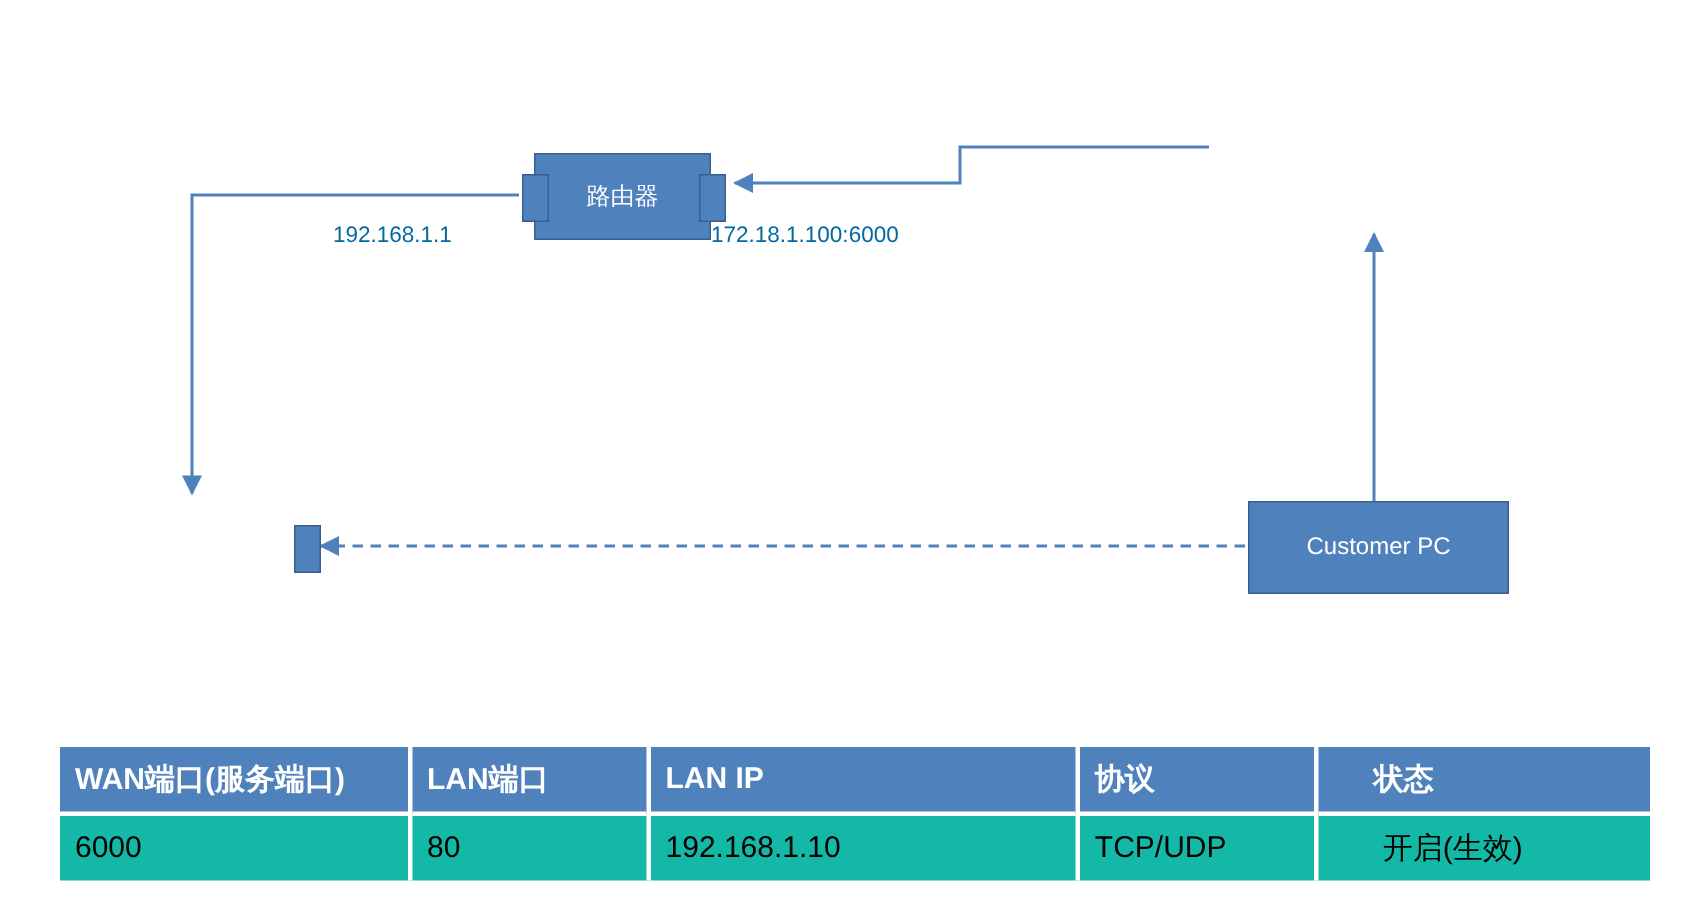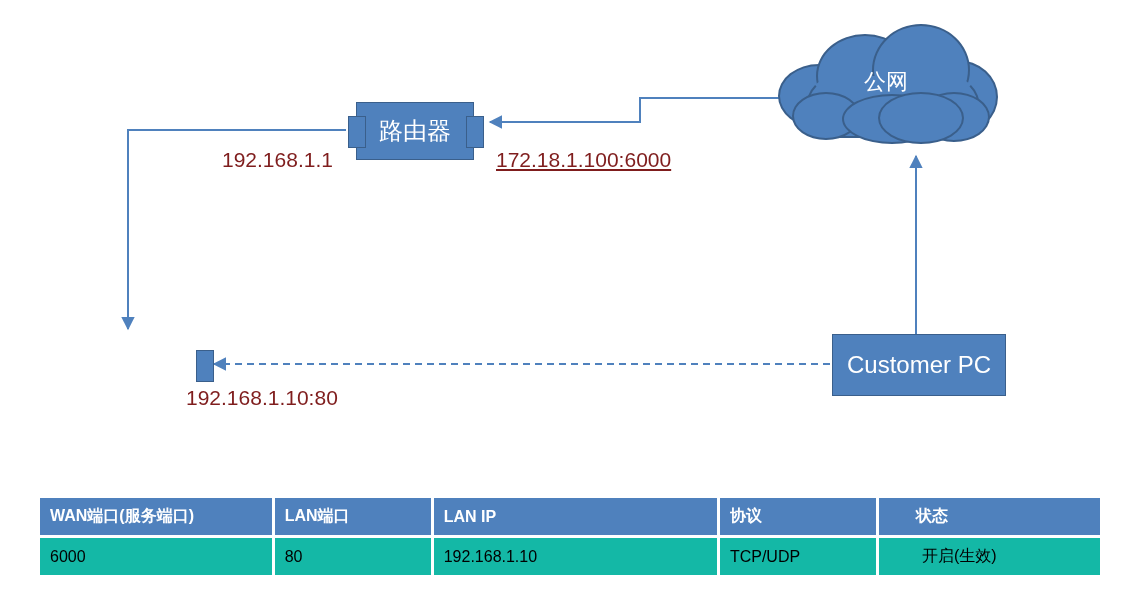--- a/index.html
+++ b/index.html
@@ -14,33 +14,33 @@
   .cloud .b3 { left:38px;  top:16px; width:94px;  height:80px; }
   .cloud .b4 { left:94px;  top:6px;  width:94px;  height:88px; }
   .cloud .b5 { left:28px;  top:58px; width:170px; height:58px; border-radius:48px; border-top-color:transparent; }
   .cloud .b6 { left:14px;  top:74px; width:64px;  height:44px; }
   .cloud .b7 { left:140px; top:74px; width:68px;  height:46px; }
   .cloud .b8 { left:64px;  top:76px; width:96px;  height:46px; }
   .cloud .b9 { left:100px; top:74px; width:82px;  height:48px; }
   .cloud-label { position:absolute; left:0; top:0; width:216px; height:128px; display:flex; align-items:center; justify-content:center; color:#ffffff; font-size:22px; }
 
   
-  .box { position:absolute; background:#4F81BD; border:1px solid #3A5F8B; color:#ffffff; display:flex; align-items:center; justify-content:center; font-size:24px; }
+  .box { position:absolute; background:#4F81BD; border:1px solid #3A5F8B; color:#ffffff; display:flex; align-items:center; justify-content:center; font-size:16px; }
   .port { position:absolute; width:16px; height:30px; background:#4F81BD; border:1px solid #3A5F8B; }
 
   
-  .iptxt { position:absolute; color:#7f1d1d; font-size:21px; white-space:nowrap; }
+  .iptxt { position:absolute; color:#0369a1; font-size:15px; white-space:nowrap; }
 
   
   svg.wires { position:absolute; left:0; top:0; width:1138px; height:615px; pointer-events:none; }
   .solid { stroke:#4F81BD; stroke-width:2; fill:none; }
   .dashed { stroke:#4F81BD; stroke-width:2; fill:none; stroke-dasharray:7 5; }
 
   
-  .nat-table { position:absolute; left:40px; top:498px; width:1060px; border-collapse:collapse; table-layout:fixed; font-size:16px; }
+  .nat-table { position:absolute; left:40px; top:498px; width:1060px; border-collapse:collapse; table-layout:fixed; font-size:20px; }
   .nat-table th { background:#4F81BD; color:#ffffff; text-align:left; font-weight:bold; padding:8px 10px; border-right:3px solid #ffffff; }
   .nat-table th:last-child { border-right:none;padding-left:37px; }
   .nat-table td { background:#14b8a6; color:#000000; padding:8px 10px; border-right:3px solid #ffffff; border-top:3px solid #ffffff; }
   .nat-table td:last-child { border-right:none;padding-left:43px; }
 </style>
 </head>
 <body>
 
 <div class="stage">
 
@@ -53,43 +53,30 @@
 
     <path class="solid" d="M 346 130 L 128 130 L 128 329" marker-end="url(#arrA)"></path>
 
     <path class="solid" d="M 806 98 L 640 98 L 640 122 L 490 122" marker-end="url(#arrA)"></path>
 
     <path class="solid" d="M 916 334 L 916 156" marker-end="url(#arrA)"></path>
 
     <path class="dashed" d="M 830 364 L 214 364" marker-end="url(#arrA)"></path>
   </svg>
 
-  <div class="cloud" style="left:778px; top:18px;">
-    <div class="base b1"></div>
-    <div class="base b2"></div>
-    <div class="base b3"></div>
-    <div class="base b4"></div>
-    <div class="base b5"></div>
-    <div class="base b6"></div>
-    <div class="base b7"></div>
-    <div class="base b8"></div>
-    <div class="base b9"></div>
-    <div class="cloud-label">公网</div>
-  </div>
 
   <div class="box" style="left:356px; top:102px; width:116px; height:56px;">
     <span>路由器</span>
   </div>
   <div class="port" style="left:348px; top:116px;"></div>
   <div class="port" style="left:466px; top:116px;"></div>
   <div class="iptxt" style="left:222px; top:148px;">192.168.1.1</div>
-  <div class="iptxt" style="left:496px; top:148px;text-decoration:underline;">172.18.1.100:6000</div>
+  <div class="iptxt" style="left:474px; top:148px;">172.18.1.100:6000</div>
 
   <div class="port" style="left:196px; top:350px;"></div>
-  <div class="iptxt" style="left:186px; top:386px;">192.168.1.10:80</div>
 
   <div class="box" style="left:832px; top:334px; width:172px; height:60px;">
     <span>Customer PC</span>
   </div>
 
   <table class="nat-table">
     <colgroup>
       <col style="width:22%">
       <col style="width:15%">
       <col style="width:27%">

